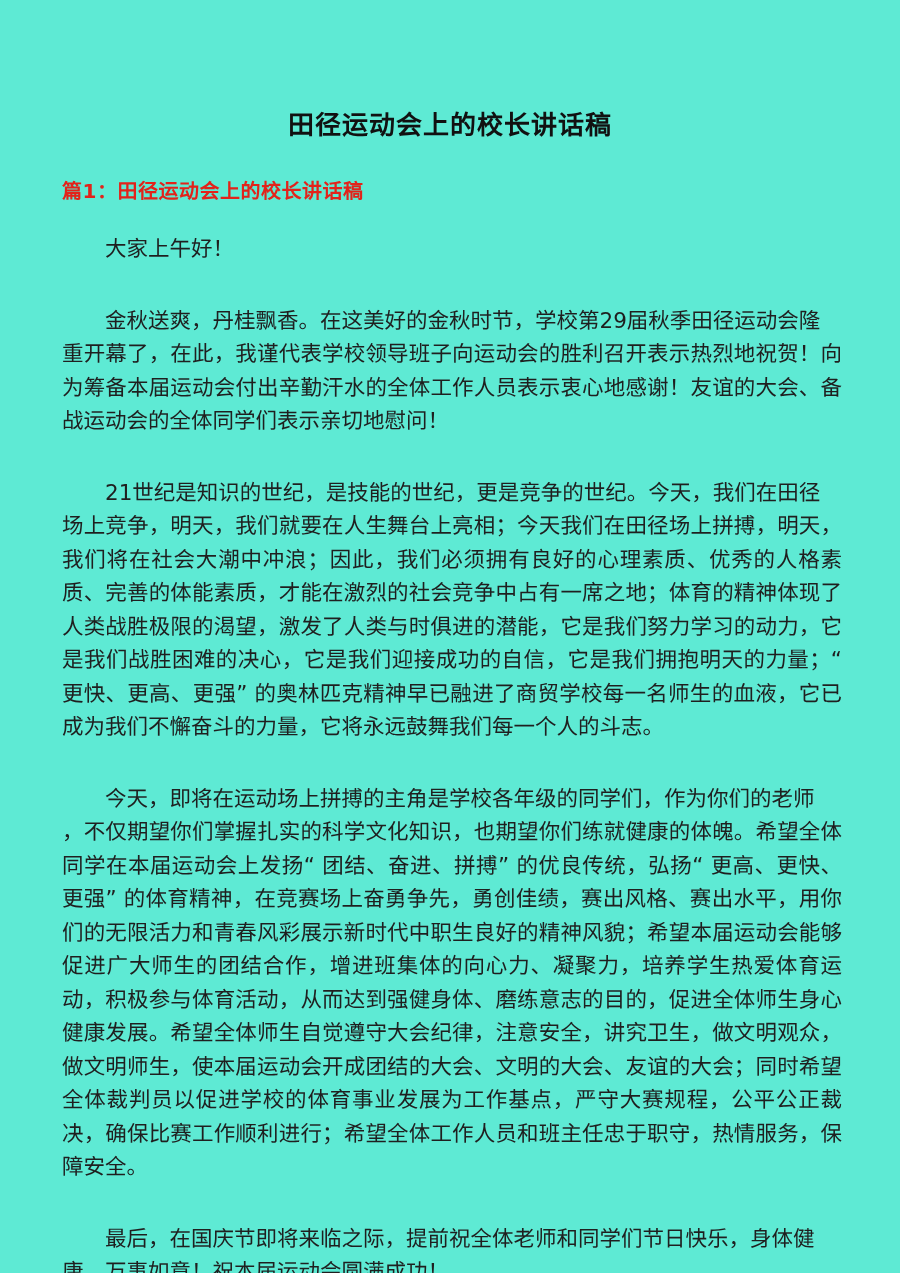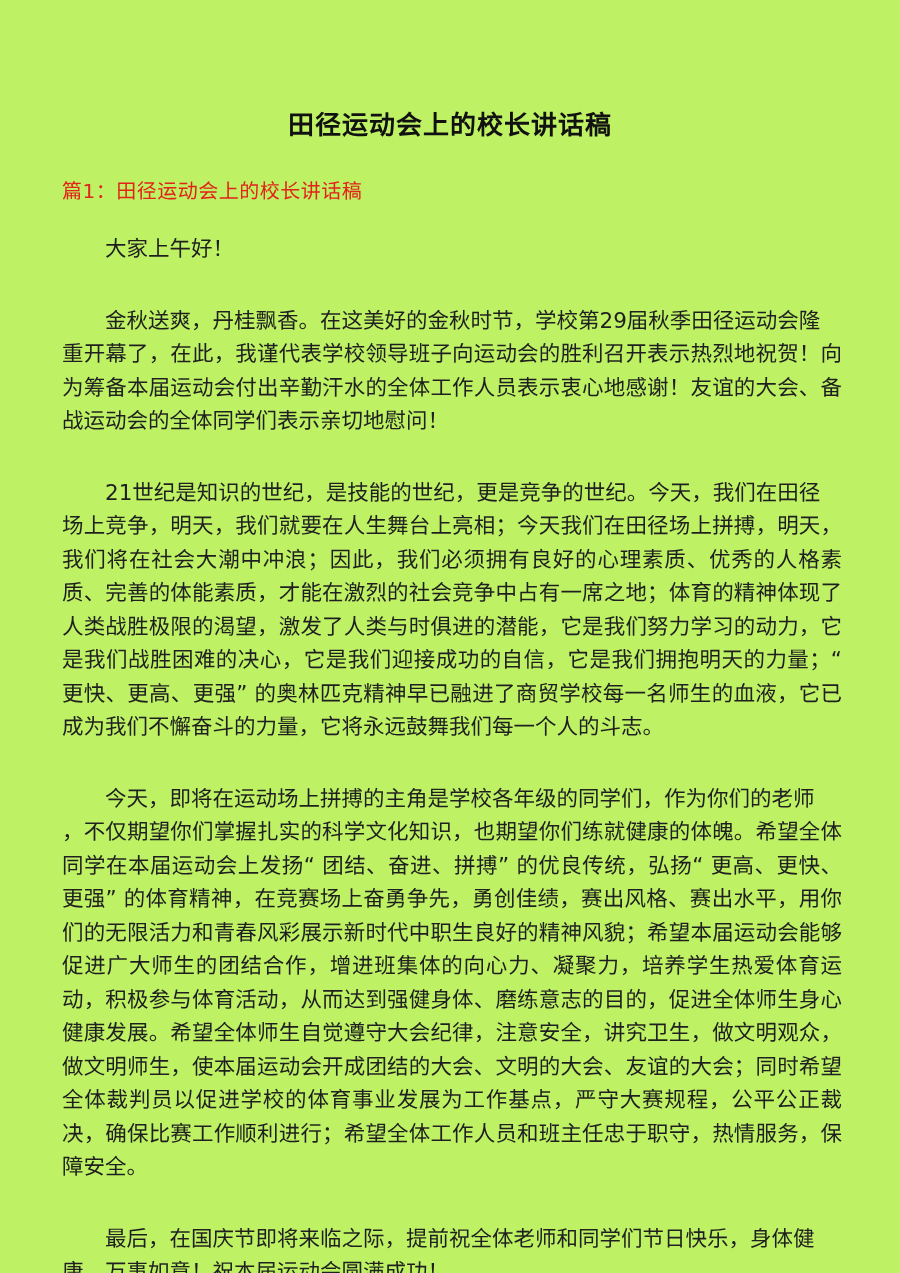--- a/index.html
+++ b/index.html
@@ -14,37 +14,37 @@
     font-family: "DejaVu Sans", "Liberation Sans", sans-serif;
     color: #1a1a1a;
     overflow: hidden;
     position: relative;
   }
   .page {
     width: 900px;
     height: 1273px;
     box-sizing: border-box;
     padding: 0;
-    background: #bef264;
+    background: #5eead4;
     position: relative;
   }
   .doc-title {
     text-align: center;
     font-size: 26px;
     font-weight: bold;
     color: #111111;
     letter-spacing: 1px;
     margin: 0;
     padding-top: 108px;
     line-height: 34px;
   }
   .section-heading {
     color: #e2231a;
     font-size: 20px;
-    font-weight: normal;
+    font-weight: bold;
     letter-spacing: 0.5px;
     margin: 0;
     padding-left: 62px;
     line-height: 30px;
   }
   .heading-1 { padding-top: 34px; }
   .body-block {
     padding-left: 62px;
     padding-right: 58px;
     font-size: 21.5px;

